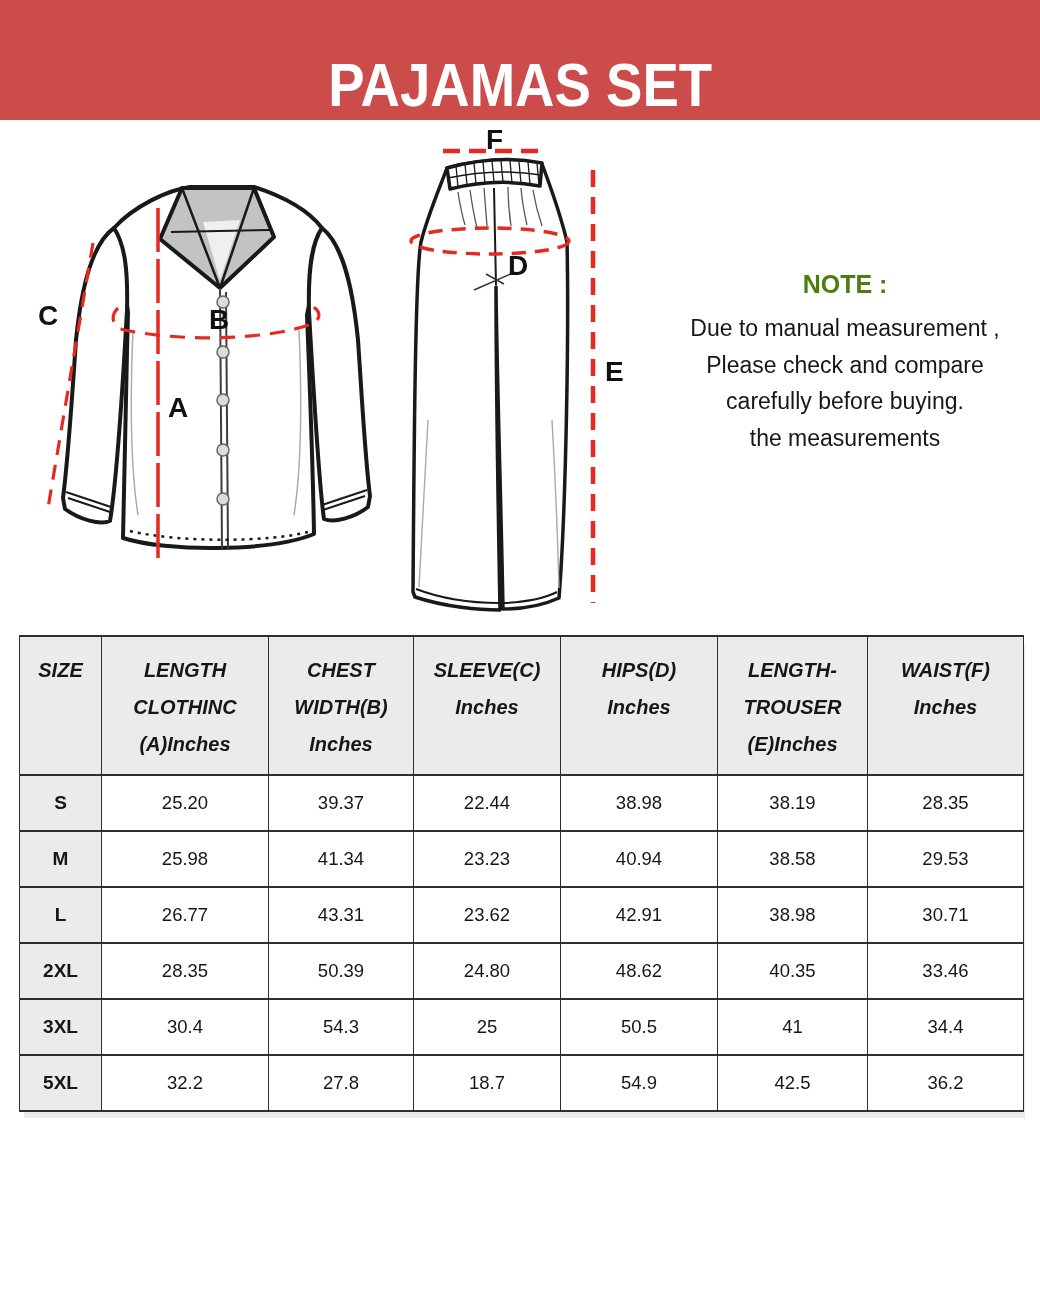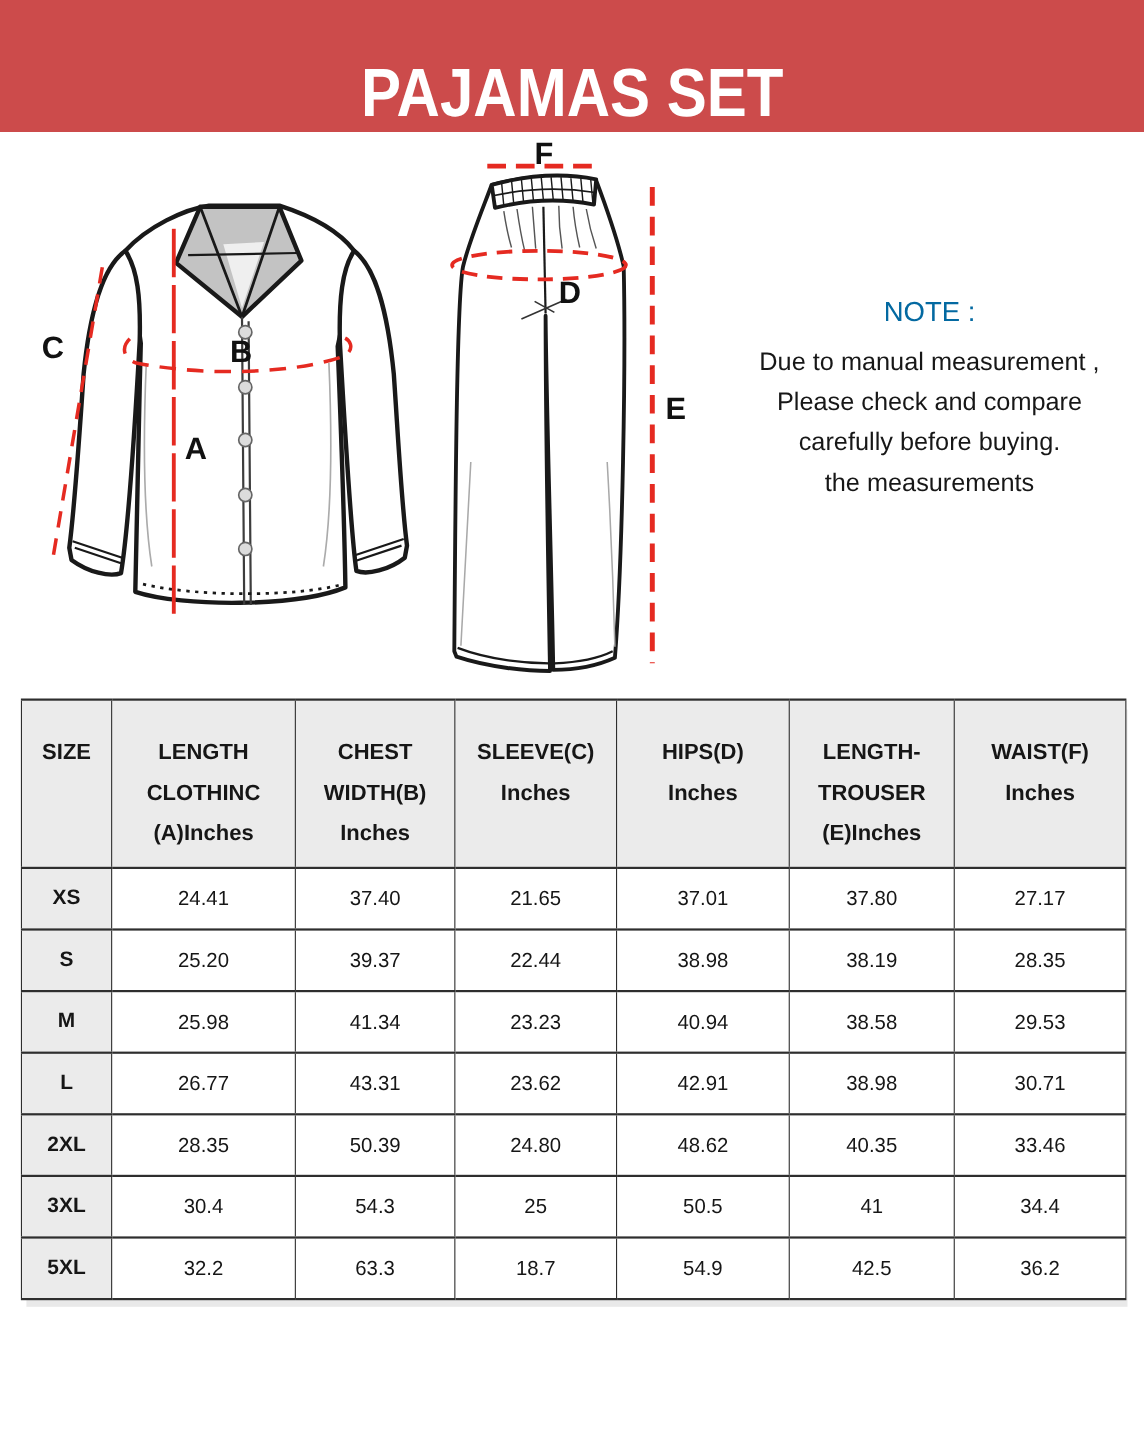--- a/index.html
+++ b/index.html
@@ -19,32 +19,32 @@
   .m-label{position:absolute;font-size:28px;font-weight:800;color:#111;line-height:1;}
   #label-a{left:168px;top:274px;}
   #label-b{left:209px;top:186px;}
   #label-c{left:38px;top:182px;}
   #label-d{left:508px;top:132px;}
   #label-e{left:605px;top:238px;}
   #label-f{left:486px;top:6px;}
 
   
   .note{position:absolute;left:655px;top:150px;width:380px;text-align:center;color:#171717;}
-  .note-title{color:#0369a1;font-weight:400;font-size:25px;margin-bottom:11px;}
+  .note-title{color:#4d7c0f;font-weight:700;font-size:25px;margin-bottom:11px;}
   .note-line{font-size:23px;line-height:36.5px;}
   .note-bold{font-weight:800;}
 
   
   .size-table{border-collapse:collapse;margin-left:19px;margin-top:3px;width:1004px;
               table-layout:fixed;box-shadow:3px 8px 0 -2px #e9e9e9;}
   .size-table th,.size-table td{border:solid #2e2e2e;border-width:2.5px 1.5px;
               text-align:center;color:#161616;}
   .size-table thead th{background:#ebebeb;font-size:20px;font-weight:700;
-              vertical-align:top;padding-top:29px;line-height:37px;height:121px;
-              white-space:pre-line;}
+              vertical-align:top;padding-top:15px;line-height:37px;height:121px;
+              white-space:pre-line;font-style:italic;}
   .size-table tbody th{background:#ebebeb;font-size:19px;font-weight:700;}
   .size-table tbody td{background:#ffffff;font-size:18.5px;font-weight:400;}
   .size-table tbody tr{height:56px;}
 </style>
 </head>
 <body>
 
 <div class="page">
 
   <div class="banner">
@@ -146,29 +146,20 @@
 Inches</th>
           <th>LENGTH-
 TROUSER
 (E)Inches</th>
           <th>WAIST(F)
 Inches</th>
         </tr>
       </thead>
     <tbody>
         <tr>
-          <th>XS</th>
-          <td>24.41</td>
-          <td>37.40</td>
-          <td>21.65</td>
-          <td>37.01</td>
-          <td>37.80</td>
-          <td>27.17</td>
-        </tr>
-        <tr>
           <th>S</th>
           <td>25.20</td>
           <td>39.37</td>
           <td>22.44</td>
           <td>38.98</td>
           <td>38.19</td>
           <td>28.35</td>
         </tr>
         <tr>
           <th>M</th>
@@ -202,21 +193,21 @@
           <td>30.4</td>
           <td>54.3</td>
           <td>25</td>
           <td>50.5</td>
           <td>41</td>
           <td>34.4</td>
         </tr>
         <tr>
           <th>5XL</th>
           <td>32.2</td>
-          <td>63.3</td>
+          <td>27.8</td>
           <td>18.7</td>
           <td>54.9</td>
           <td>42.5</td>
           <td>36.2</td>
         </tr>
       </tbody>
   </table>
 
 </div>
 

